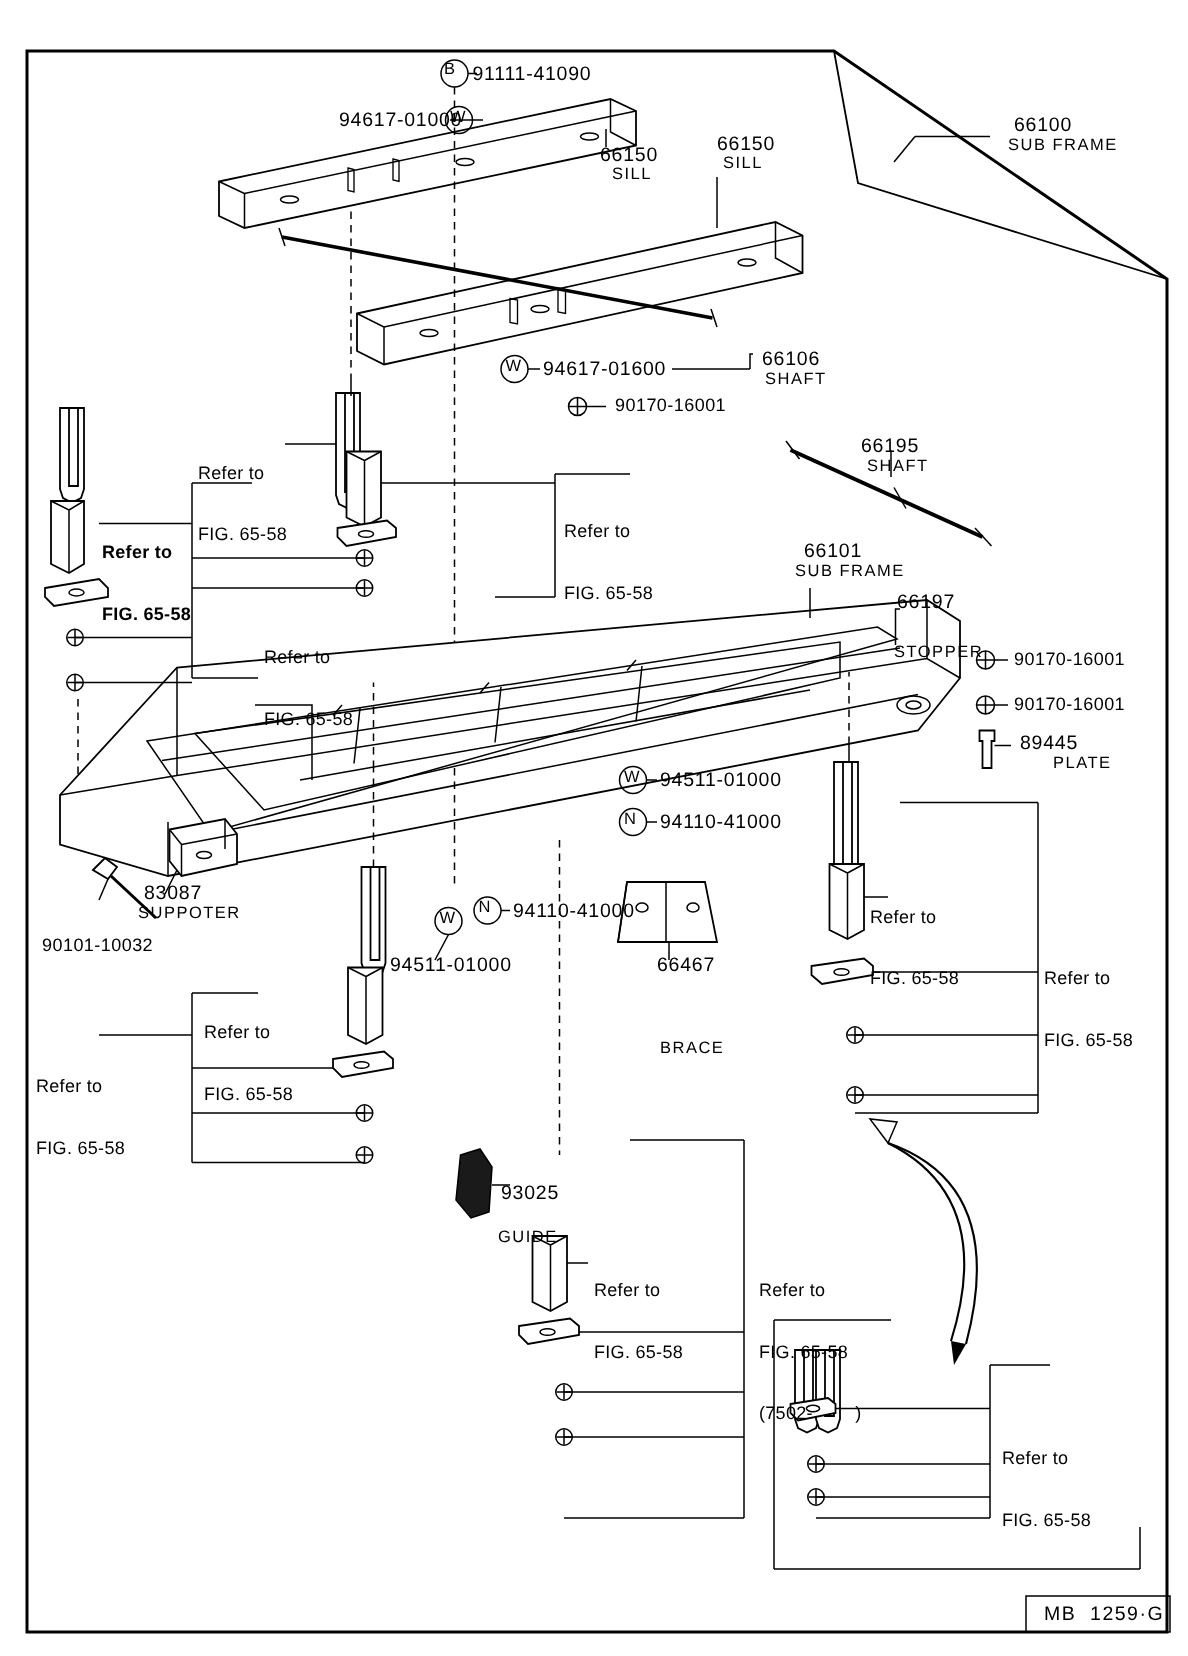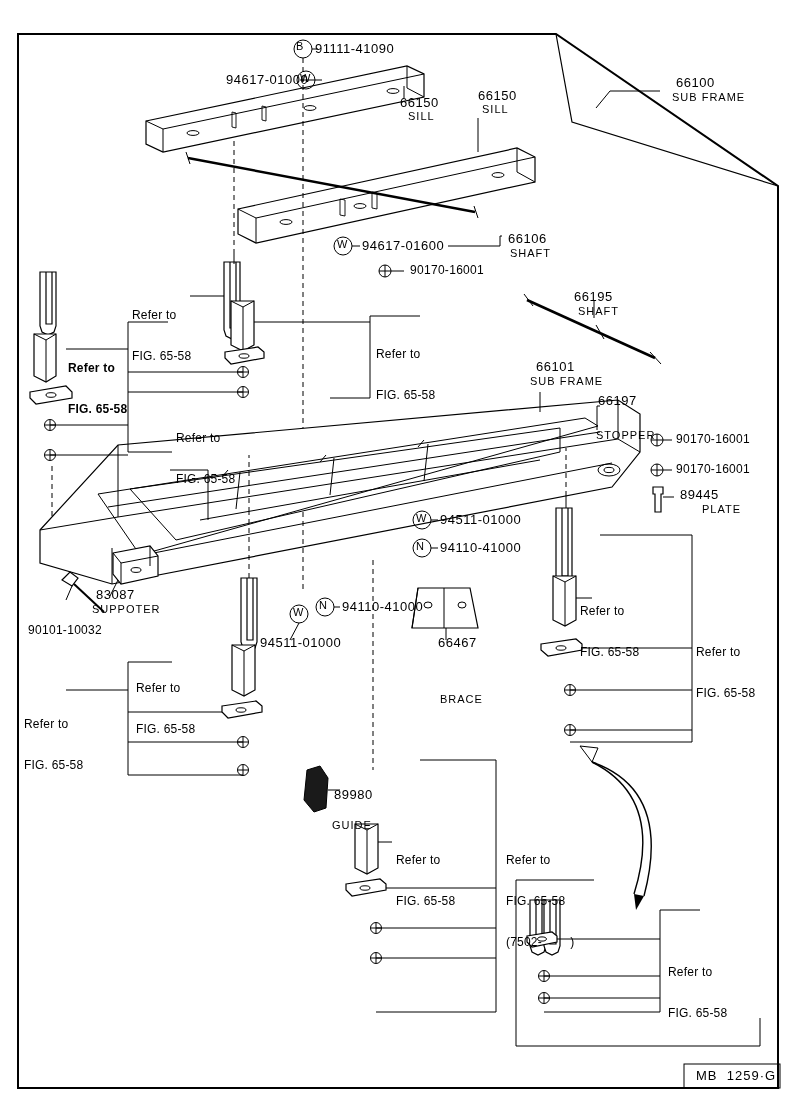--- a/index.html
+++ b/index.html
@@ -385,21 +385,21 @@
 <div class="lbl pn" style="left:260px;top:636px;">94511-01000</div>
 
 <div class="lbl pn" style="left:96px;top:588px;">83087</div>
 <div class="lbl sub" style="left:92px;top:604px;">SUPPOTER</div>
 
 <div class="lbl code" style="left:28px;top:624px;">90101-10032</div>
 
 <div class="lbl pn" style="left:438px;top:636px;">66467</div>
 <div class="lbl sub" style="left:440px;top:652px;margin-top:42px;">BRACE</div>
 
-<div class="lbl pn" style="left:334px;top:788px;">89980</div>
+<div class="lbl pn" style="left:334px;top:788px;">93025</div>
 <div class="lbl sub" style="left:332px;top:820px;">GUIDE</div>
 
 <div class="lbl ref" style="left:132px;top:281px;">
   <div>Refer to</div>
   <div>FIG. 65-58</div>
 </div>
 <div class="lbl ref" style="left:68px;top:334px;font-weight:bold;">
   <div>Refer to</div>
   <div>FIG. 65-58</div>
 </div>

